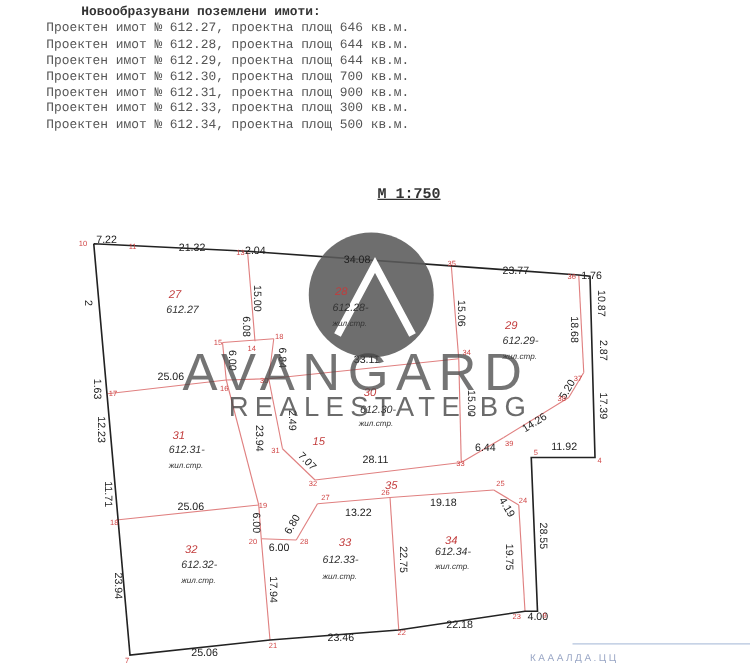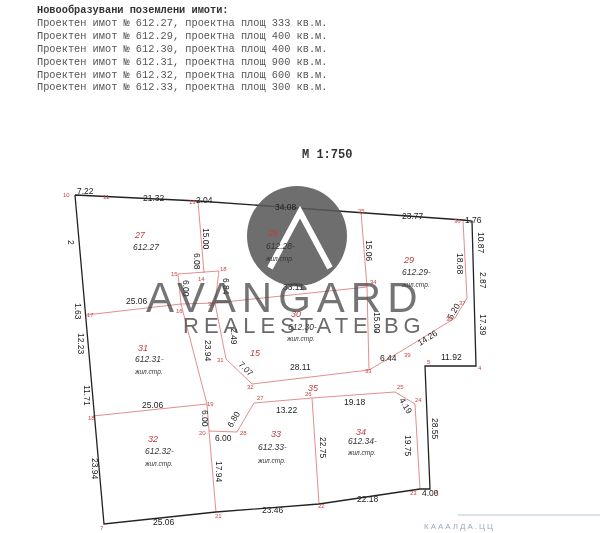--- a/index.html
+++ b/index.html
@@ -1,42 +1,43 @@
 <!DOCTYPE html>
 <html><head>
   <meta charset="utf-8">
   <style>
     html, body { margin: 0; padding: 0; background: #ffffff; }
     body { width: 600px; height: 533px; position: relative; overflow: hidden; font-family: "Liberation Mono", monospace; }
     .legend { position: absolute; left: 37px; top: 4px; font-family: "Liberation Mono", monospace; font-size: 10.3px; line-height: 12.9px; color: #555; }
-    .legend .title { font-weight: bold; color: #333; }
+    .legend .title { font-weight: bold; color: #333; margin-left: 28px; }
     .legend .row { white-space: pre; }
-    .scale { position: absolute; left: 302px; top: 148px; font-family: "Liberation Mono", monospace; font-size: 12px; font-weight: bold; color: #333; }
+    .scale { position: absolute; left: 302px; top: 148px; font-family: "Liberation Mono", monospace; font-size: 12px; font-weight: bold; color: #333; text-decoration: underline; }
     svg.plan { position: absolute; left: 0; top: 0; }
     .plan text { font-family: "Liberation Sans", sans-serif; }
     .dim { font-size: 8.5px; fill: #222; }
     .pt { font-size: 6px; fill: #d04545; }
     .lot { font-size: 9px; fill: #c23c3c; font-style: italic; }
     .lotid { font-size: 8.5px; fill: #333; font-style: italic; }
     .lotnote { font-size: 6.5px; fill: #333; font-style: italic; }
     .wm-big { font-family: "Liberation Sans", sans-serif; font-size: 42px; fill: rgba(70,70,70,0.75); letter-spacing: 6px; }
     .wm-small { font-family: "Liberation Sans", sans-serif; font-size: 22px; fill: rgba(70,70,70,0.8); letter-spacing: 5px; }
     .street { position: absolute; left: 424px; top: 522px; font-size: 8px; color: #9aa7c6; letter-spacing: 2px; font-family: "Liberation Sans", sans-serif; }
   </style>
 </head>
 <body>
 
 <div class="legend">
   <div class="title">Новообразувани поземлени имоти:</div>
-  <div class="row">Проектен имот № 612.27, проектна площ 333 кв.м.</div>
-  <div class="row">Проектен имот № 612.29, проектна площ 400 кв.м.</div>
-  <div class="row">Проектен имот № 612.30, проектна площ 400 кв.м.</div>
+  <div class="row">Проектен имот № 612.27, проектна площ 646 кв.м.</div>
+  <div class="row">Проектен имот № 612.28, проектна площ 644 кв.м.</div>
+  <div class="row">Проектен имот № 612.29, проектна площ 644 кв.м.</div>
+  <div class="row">Проектен имот № 612.30, проектна площ 700 кв.м.</div>
   <div class="row">Проектен имот № 612.31, проектна площ 900 кв.м.</div>
-  <div class="row">Проектен имот № 612.32, проектна площ 600 кв.м.</div>
   <div class="row">Проектен имот № 612.33, проектна площ 300 кв.м.</div>
+  <div class="row">Проектен имот № 612.34, проектна площ 500 кв.м.</div>
 </div>
 
 <div class="scale">М 1:750</div>
 
 <svg class="plan" width="600" height="533" viewBox="0 0 600 533">
 
   <g stroke="#e08080" stroke-width="0.9" fill="none">
 
     <line x1="198" y1="201" x2="204" y2="273"></line>
 

